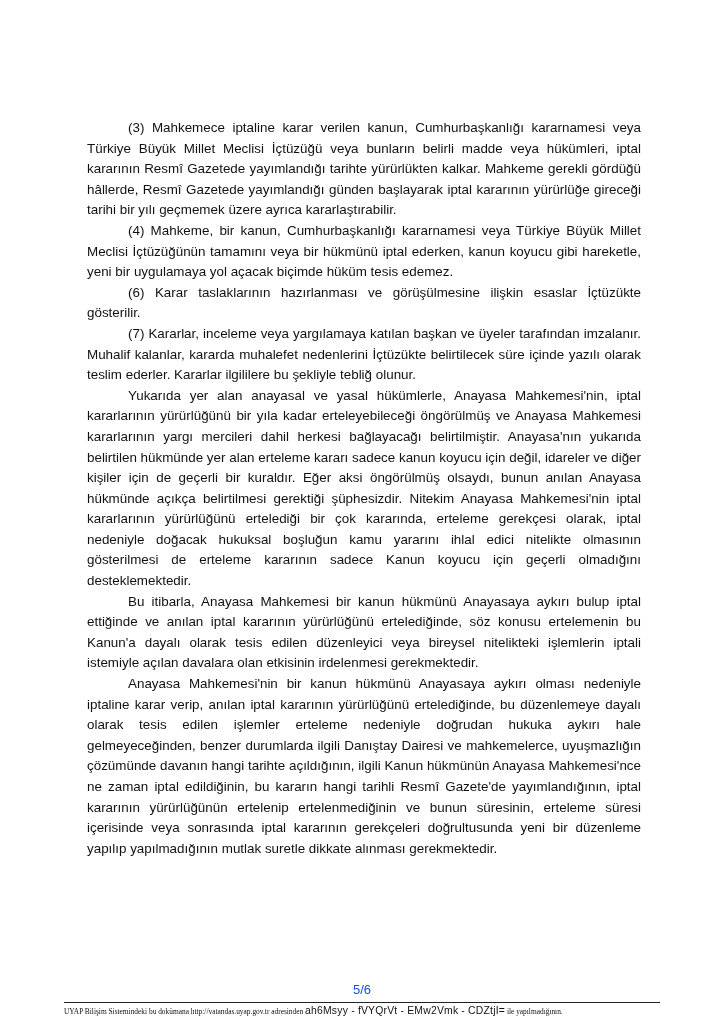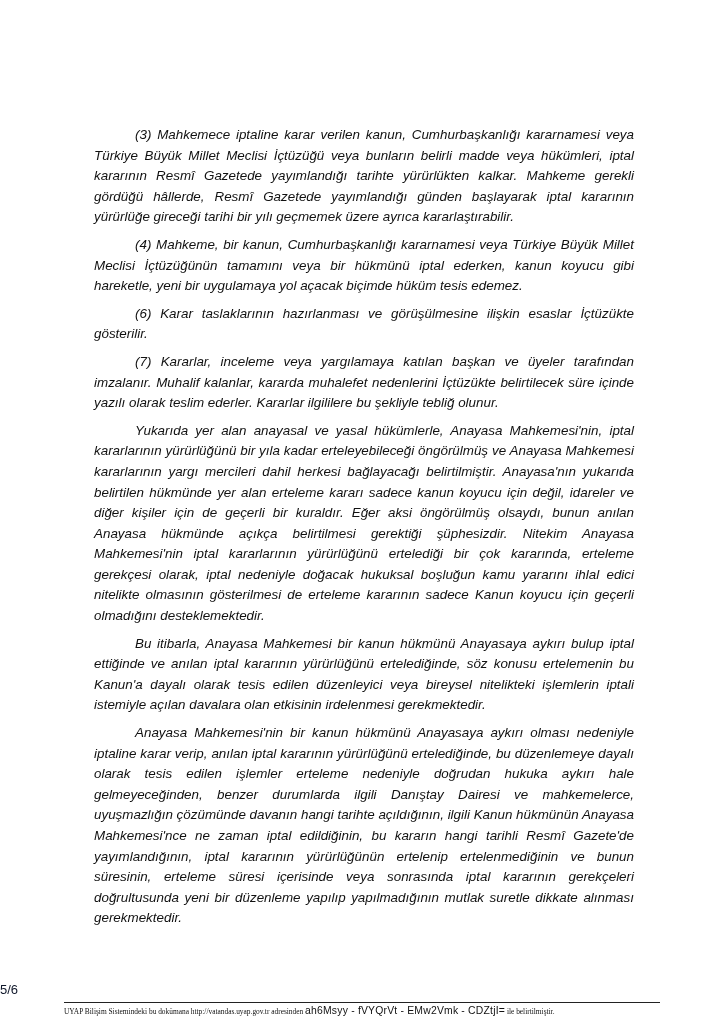--- a/index.html
+++ b/index.html
@@ -2,22 +2,22 @@
 <html><head>
 <meta charset="utf-8">
 <style>
   html, body { margin: 0; padding: 0; background: #ffffff; }
   body { width: 724px; height: 1024px; position: relative; overflow: hidden; color: #111; }
   .page { position: absolute; left: 0; top: 0; width: 724px; height: 1024px; background: #fff; }
   .header { position: absolute; left: 86px; top: 24px; font-family: "Liberation Sans", sans-serif; font-weight: bold; font-size: 13px; line-height: 15px; color: #000; }
   .header .tc { padding-left: 36px; }
   .header .esas-value { font-weight: normal; }
   .body { position: absolute; left: 87px; top: 118px; width: 554px; font-family: "Liberation Sans", sans-serif; font-size: 13.4px; line-height: 20.6px; color: #111; }
-  .body p { margin: 7px; text-align: justify; text-indent: 41px; font-style: italic; }
-  .page-number { position: absolute; left: 0; width: 724px; top: 982px; text-align: left; font-family: "Liberation Sans", sans-serif; font-size: 13px; color: #0f172a; }
+  .body p { margin: 0; text-align: justify; text-indent: 41px; }
+  .page-number { position: absolute; left: 0; width: 724px; top: 982px; text-align: center; font-family: "Liberation Sans", sans-serif; font-size: 13px; color: #1d4ed8; }
   .footer-rule { position: absolute; left: 64px; width: 596px; top: 1002px; height: 0; border-top: 1.3px solid #222; }
   .footer { position: absolute; left: 64px; top: 1005px; width: 600px; white-space: nowrap; font-family: "Liberation Serif", serif; font-size: 7.4px; color: #111; line-height: 12px; }
   .footer .code { font-family: Liberation Sans, sans-serif; font-size: 10.4px; letter-spacing: 0.2px; }
 </style>
 </head>
 <body>
 
 <div class="page">
 
 
@@ -31,16 +31,16 @@
     <p>Anayasa Mahkemesi'nin bir kanun hükmünü Anayasaya aykırı olması nedeniyle iptaline karar verip, anılan iptal kararının yürürlüğünü ertelediğinde, bu düzenlemeye dayalı olarak tesis edilen işlemler erteleme nedeniyle doğrudan hukuka aykırı hale gelmeyeceğinden, benzer durumlarda ilgili Danıştay Dairesi ve mahkemelerce, uyuşmazlığın çözümünde davanın hangi tarihte açıldığının, ilgili Kanun hükmünün Anayasa Mahkemesi'nce ne zaman iptal edildiğinin, bu kararın hangi tarihli Resmî Gazete'de yayımlandığının, iptal kararının yürürlüğünün ertelenip ertelenmediğinin ve bunun süresinin, erteleme süresi içerisinde veya sonrasında iptal kararının gerekçeleri doğrultusunda yeni bir düzenleme yapılıp yapılmadığının mutlak suretle dikkate alınması gerekmektedir.</p>
   </div>
 
   <div class="page-number">5/6</div>
 
   <div class="footer-rule"></div>
 
   <div class="footer">
     <span>UYAP Bilişim Sistemindeki bu dokümana http://vatandas.uyap.gov.tr adresinden</span>
     <span class="code">ah6Msyy - fVYQrVt - EMw2Vmk - CDZtjI=</span>
-    <span>ile belirtilmiştir.</span>
+    <span>ile yapılmadığının.</span>
   </div>
 
 </div>
 
 </body></html>

